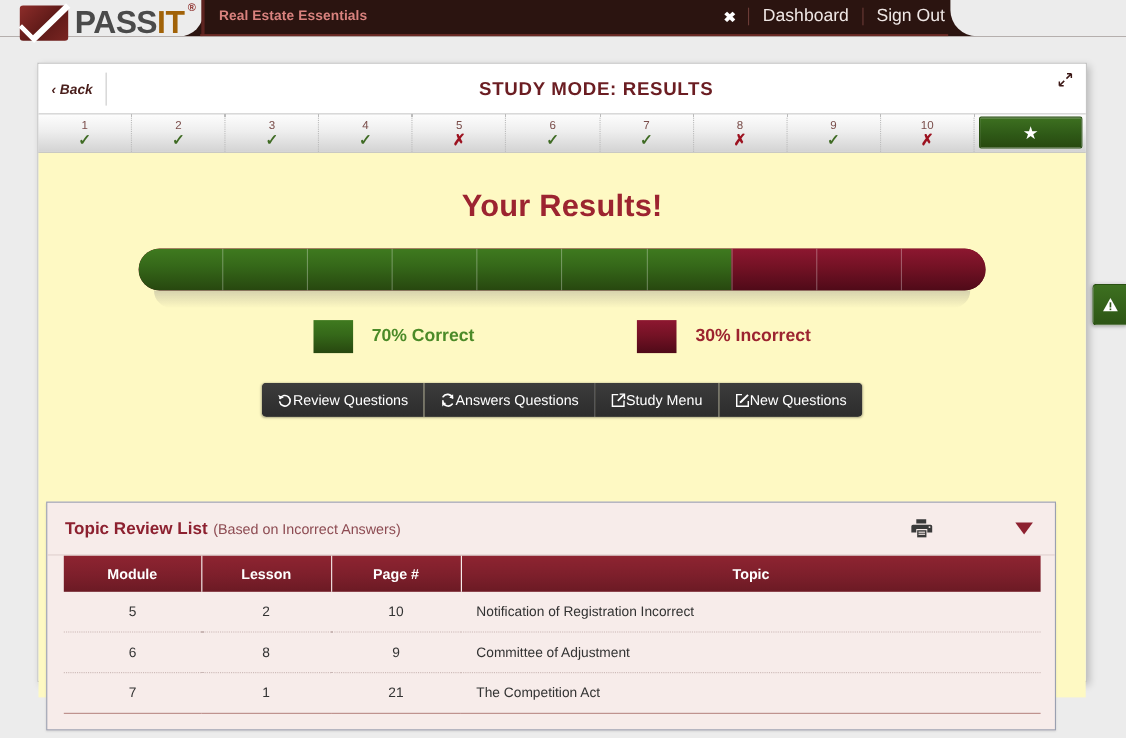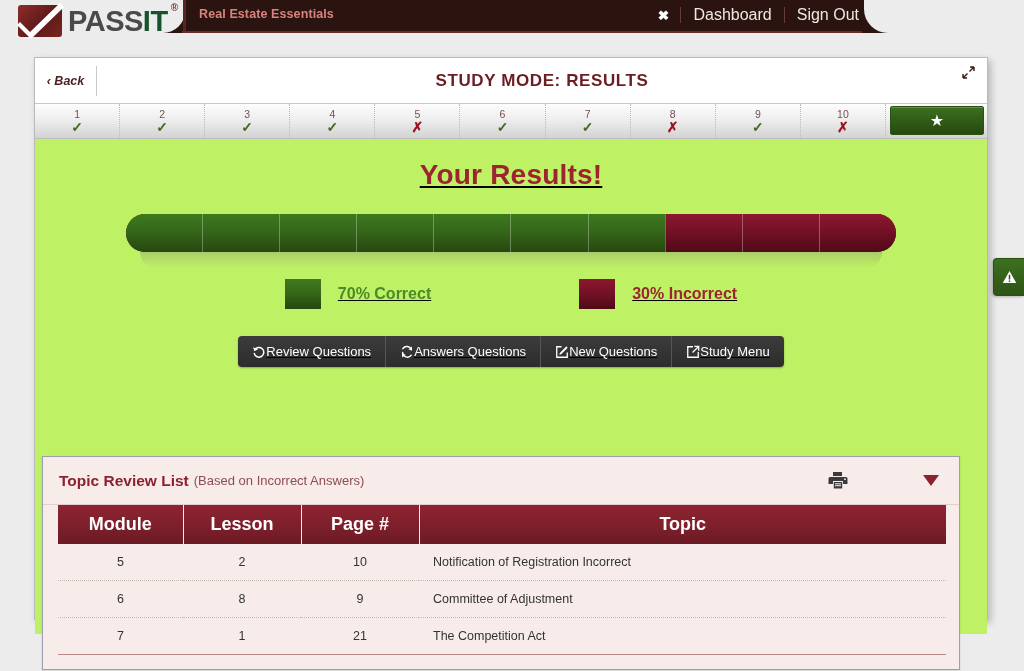--- a/index.html
+++ b/index.html
@@ -63,21 +63,21 @@
     background: linear-gradient(135deg, #8d2d2a 0%, #5e1a18 55%, #7a2522 100%);
     border-radius: 3px;
     position: relative;
   }
   .logo-mark svg { position:absolute; left:-2px; top:-3px; }
   .logo-text {
     font-size: 29px; font-weight: bold; letter-spacing: -0.5px;
     margin-left: 6px; position:relative; line-height:1;
     color:#4a4a4a;
   }
-  .logo-text .it { color:#14532d; }
+  .logo-text .it { color:#a16207; }
   .logo-reg { position:absolute; top:-4px; right:-10px; font-size:10px; color:#8d2d2a; }
 
   
   .panel {
     position:absolute; left:34px; top:57px;
     width: 954px; height: 563px;
     background: #fff;
     border: 1px solid #b9b9b9;
     box-shadow: 3px 3px 7px rgba(0,0,0,.22);
   }
@@ -128,23 +128,22 @@
     border:1px solid #2a5113; border-radius:2px;
     display:flex; align-items:center; justify-content:center;
     color:#fff; font-size:16px; cursor:pointer;
     box-shadow: inset 0 1px 0 rgba(255,255,255,.22);
   }
 
   
   .results-body {
     position:relative;
     height: 495px;
-    background:#bef264;
-    padding-top: 20px;
-    text-decoration: underline;
+    background:#fef9c3;
+    padding-top: 32px;
   }
   .results-title {
     text-align:center; color:#9c2430;
     font-size:28px; font-weight:bold; letter-spacing:.2px;
   }
 
   .bar-wrap {
     position:relative; margin: 23px auto 0 auto;
     width: 770px; height: 38px;
   }
@@ -223,21 +222,21 @@
     width:0;height:0;border-left:8px solid transparent;border-right:8px solid transparent;
     border-top:11px solid #8d2130; cursor:pointer;
   }
 
   table.trl-table {
     width: 888px; margin: 0 15px 14px 15px;
     border-collapse: collapse;
   }
   table.trl-table th {
     background: linear-gradient(#8e2431 0%, #7d1f2b 55%, #6b1a24 100%);
-    color:#fff; font-size:18px; font-weight:bold;
+    color:#fff; font-size:13px; font-weight:bold;
     padding: 9px 0; border-right:1px solid #f7ecea;
   }
   table.trl-table th:last-child { border-right:none; }
   table.trl-table td {
     font-size:12.5px; color:#333; text-align:center;
     padding: 11px 0;
     border-bottom:1px dotted #c9b6b4;
   }
   table.trl-table td.topic { text-align:left; padding-left: 14px; }
   table.trl-table tr:last-child td { border-bottom:1px solid #b98a86; }
@@ -393,32 +392,32 @@
           <svg width="14" height="14" viewBox="0 0 16 16">
             <path d="M13 5.5 A5.5 5.5 0 0 0 3.2 4.2" stroke="#fff" stroke-width="1.7" fill="none" stroke-linecap="round"></path>
             <path d="M3 8.5 A5.5 5.5 0 0 0 12.8 11.8" stroke="#fff" stroke-width="1.7" fill="none" stroke-linecap="round"></path>
             <path d="M13.6 1.6 L13.8 6 L9.6 5.2 Z" fill="#fff"></path>
             <path d="M2.4 14.4 L2.2 10 L6.4 10.8 Z" fill="#fff"></path>
           </svg>
           <span>Answers Questions</span>
         </div>
         <div class="act-btn">
           <svg width="14" height="14" viewBox="0 0 16 16">
-            <path d="M7.5 2 H2 V14 H14 V8.5" stroke="#fff" stroke-width="1.5" fill="none"></path>
-            <path d="M7 10.5 L14.5 3 L13 1.5 L5.5 9 L5 11.2 Z" fill="#fff"></path>
-          </svg>
-          <span>New Questions</span>
-        </div>
-        <div class="act-btn">
-          <svg width="14" height="14" viewBox="0 0 16 16">
             <path d="M8 2 H2 V14 H14 V8" stroke="#fff" stroke-width="1.5" fill="none"></path>
             <path d="M9.5 1.5 H14.5 V6.5" stroke="#fff" stroke-width="1.5" fill="none"></path>
             <path d="M14 2 L7.5 8.5" stroke="#fff" stroke-width="1.5" fill="none"></path>
           </svg>
           <span>Study Menu</span>
+        </div>
+        <div class="act-btn">
+          <svg width="14" height="14" viewBox="0 0 16 16">
+            <path d="M7.5 2 H2 V14 H14 V8.5" stroke="#fff" stroke-width="1.5" fill="none"></path>
+            <path d="M7 10.5 L14.5 3 L13 1.5 L5.5 9 L5 11.2 Z" fill="#fff"></path>
+          </svg>
+          <span>New Questions</span>
         </div>
       </div>
     </div>
 
     <div class="trl">
       <div class="trl-head">
         <span class="trl-title">Topic Review List</span>
         <span class="trl-sub">(Based on Incorrect Answers)</span>
         <div class="trl-tools">
           <span class="print-ico">

